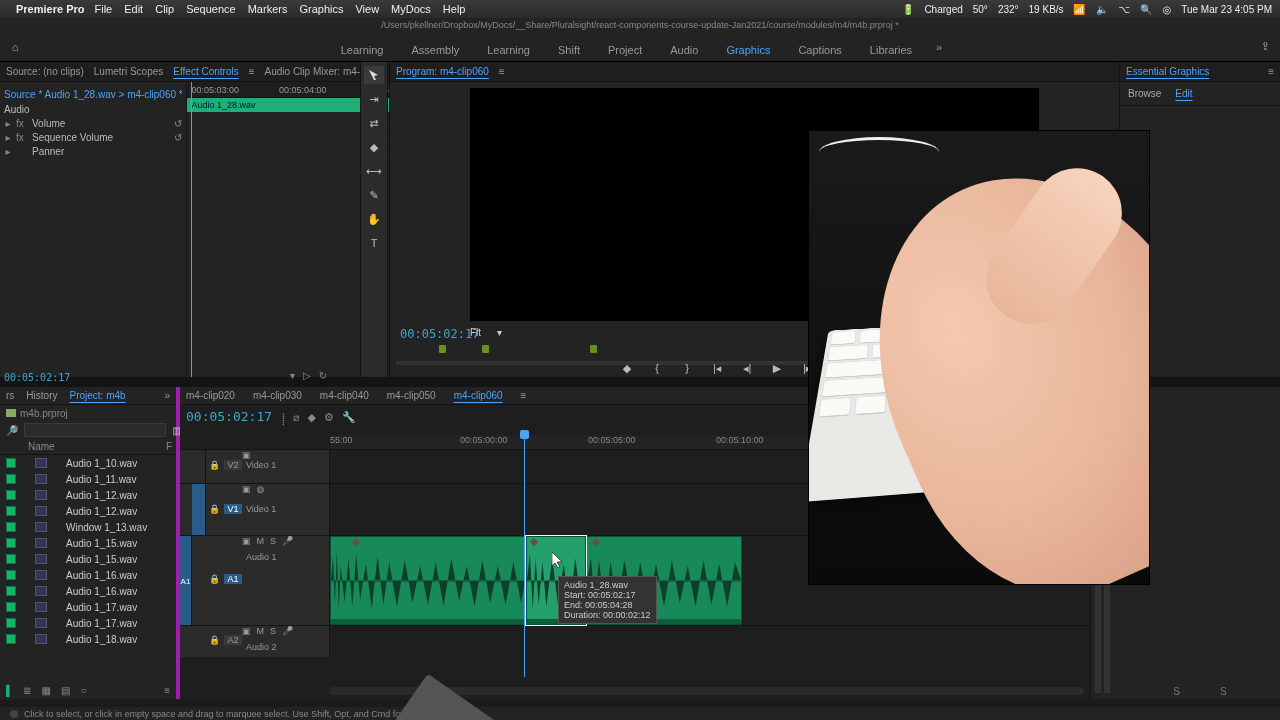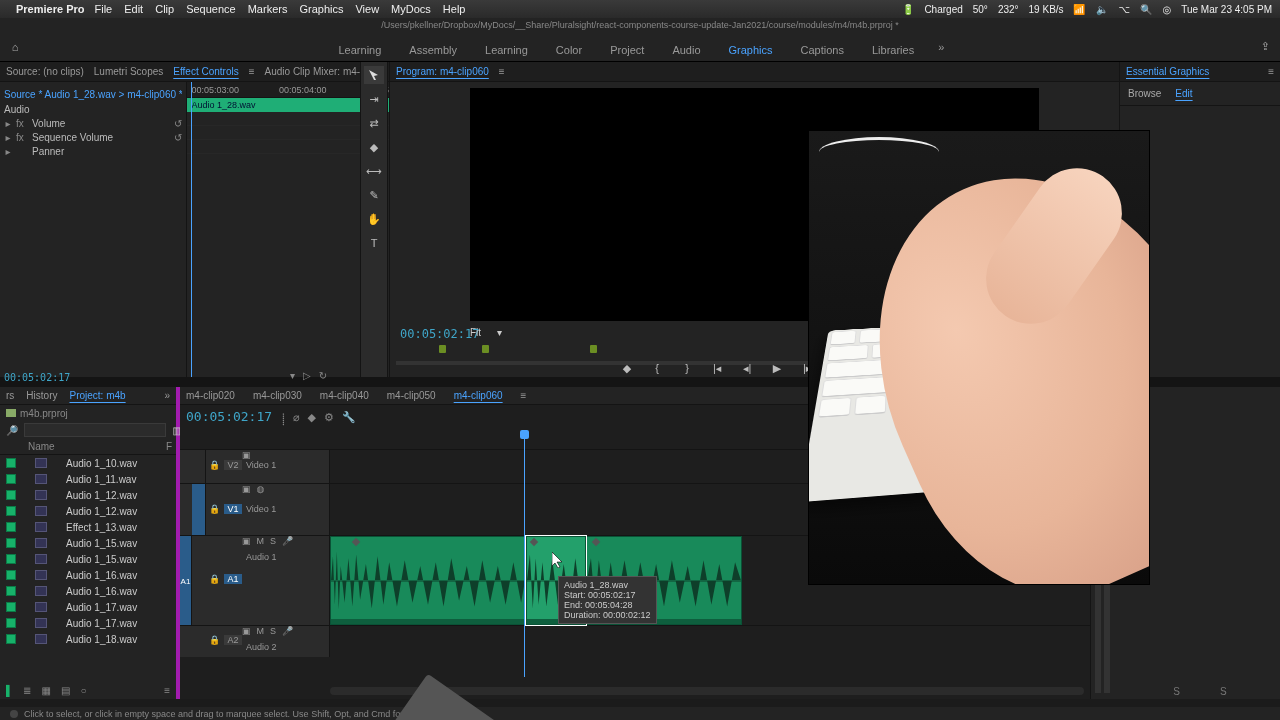--- a/index.html
+++ b/index.html
@@ -192,21 +192,21 @@
 
 <div class="pathbar">/Users/pkellner/Dropbox/MyDocs/__Share/Pluralsight/react-components-course-update-Jan2021/course/modules/m4/m4b.prproj *</div>
 
 <div class="workspacebar">
   <div class="home">⌂</div>
   <div class="filler"></div>
   <div class="tabs">
     <div class="tab">Learning</div>
     <div class="tab">Assembly</div>
     <div class="tab">Learning</div>
-    <div class="tab">Color</div>
+    <div class="tab">Shift</div>
     <div class="tab">Project</div>
     <div class="tab">Audio</div>
     <div class="tab active">Graphics</div>
     <div class="tab">Captions</div>
     <div class="tab">Libraries</div>
   </div>
   <div class="more">»</div>
   <div class="filler"></div>
   <div class="export">⇪</div>
 </div>
@@ -369,21 +369,21 @@
             <span>Audio 1_12.wav</span>
           </div>
           <div class="li">
             <span class="swatch"></span>
             <span class="typeIc"></span>
             <span>Audio 1_12.wav</span>
           </div>
           <div class="li">
             <span class="swatch"></span>
             <span class="typeIc"></span>
-            <span>Effect 1_13.wav</span>
+            <span>Window 1_13.wav</span>
           </div>
           <div class="li">
             <span class="swatch"></span>
             <span class="typeIc"></span>
             <span>Audio 1_15.wav</span>
           </div>
           <div class="li">
             <span class="swatch"></span>
             <span class="typeIc"></span>
             <span>Audio 1_15.wav</span>
@@ -436,20 +436,26 @@
       <div class="head">
         <span class="tc">00:05:02:17</span>
         <div class="icons">
           <span>⸽</span>
           <span>⌀</span>
           <span>◆</span>
           <span>⚙</span>
           <span>🔧</span>
         </div>
       </div>
+      <div class="ruler" id="tlRuler">
+          <span class="tick" style="left: 0px;">55:00</span>
+          <span class="tick" style="left: 130px;">00:05:00:00</span>
+          <span class="tick" style="left: 258px;">00:05:05:00</span>
+          <span class="tick" style="left: 386px;">00:05:10:00</span>
+        </div>
       <div class="playhead" id="tlPlayhead" style="left: 344px;"></div>
 
       <div class="tracks">
 
         <div class="trackHdr" style="top:0;height:34px">
           <div class="patch" style="top:0;height:34px;left:12px"></div>
           <div class="lock" style="top:10px">🔒</div>
           <div class="tag" style="top:10px">V2</div>
           <div class="tgls">
               <span>▣</span>

